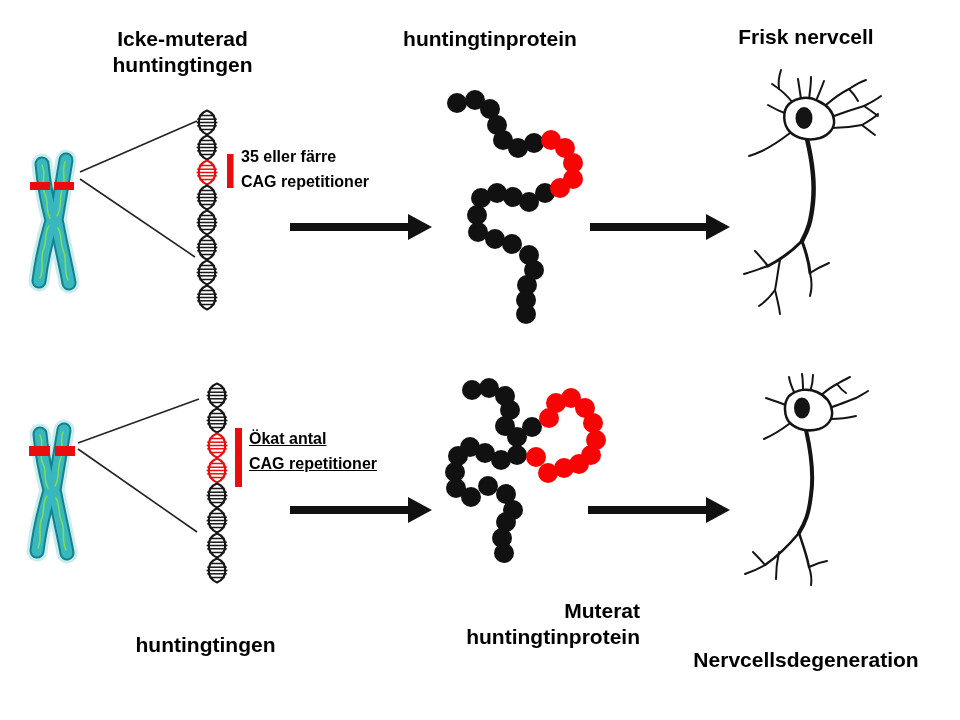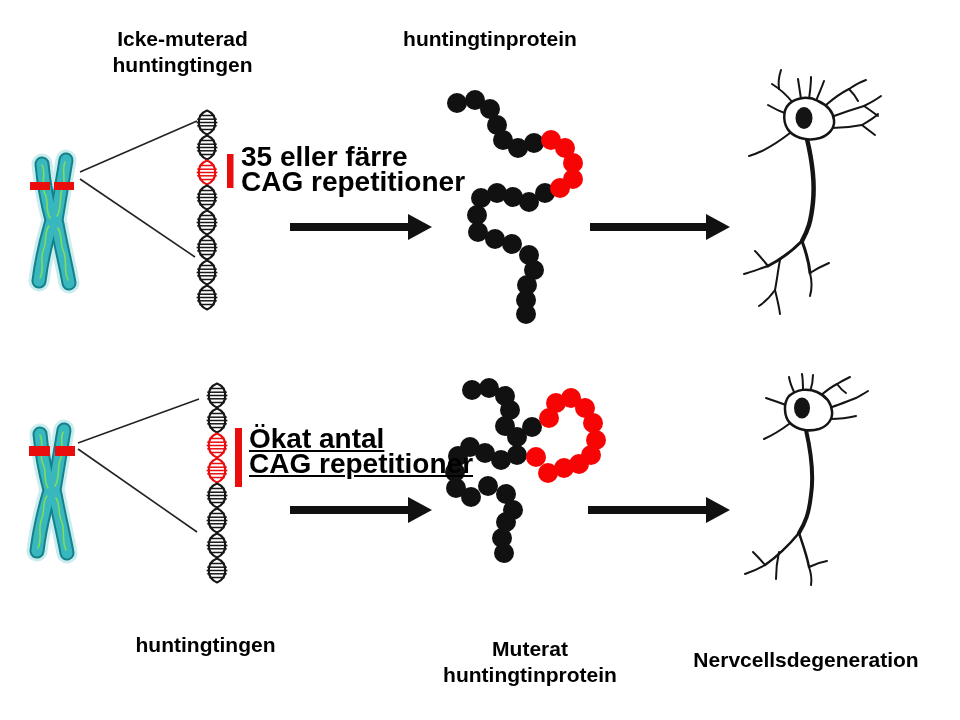--- a/index.html
+++ b/index.html
@@ -5,21 +5,21 @@
   html,body{margin:0;padding:0;background:#fff;}
   .canvas{
     position:relative;width:960px;height:720px;overflow:hidden;
     background:var(--background,#fff);
     font-family:"Liberation Sans", sans-serif;
     font-weight:bold;color:var(--text,#000);
   }
   svg.layer{position:absolute;left:0;top:0;width:960px;height:720px;}
   .t{position:absolute;text-align:center;font-size:21px;line-height:26px;}
   .t span{display:block;}
-  .ann{position:absolute;text-align:left;font-size:28px;line-height:25px;}
+  .ann{position:absolute;text-align:left;font-size:16px;line-height:25px;}
   .ann span{display:block;}
 </style>
 </head>
 <body>
 
 <div class="canvas">
 
   <svg class="layer" viewBox="0 0 960 720">
     <defs>
 
@@ -268,36 +268,39 @@
 
   <div class="t" style="left:75px;top:26px;width:215px;">
     <span>Icke-muterad</span>
     <span>huntingtingen</span>
   </div>
 
   <div class="t" style="left:382px;top:26px;width:216px;">
     <span>huntingtinprotein</span>
   </div>
 
+  <div class="t" style="left:700px;top:24px;width:212px;">
+    <span>Frisk nervcell</span>
+  </div>
 
   <div class="ann" style="left:241px;top:144px;">
     <span>35 eller färre</span>
     <span>CAG repetitioner</span>
   </div>
 
   <div class="ann" style="left:249px;top:426px;text-decoration:underline;">
     <span>Ökat antal</span>
     <span>CAG repetitioner</span>
   </div>
 
   <div class="t" style="left:98px;top:632px;width:215px;">
     <span>huntingtingen</span>
   </div>
 
-  <div class="t" style="left:420px;top:636px;width:220px;">
+  <div class="t" style="left:420px;top:598px;width:220px;text-align:right;">
     <span>Muterat</span>
     <span>huntingtinprotein</span>
   </div>
 
   <div class="t" style="left:672px;top:647px;width:268px;">
     <span>Nervcellsdegeneration</span>
   </div>
 
 </div>
 

